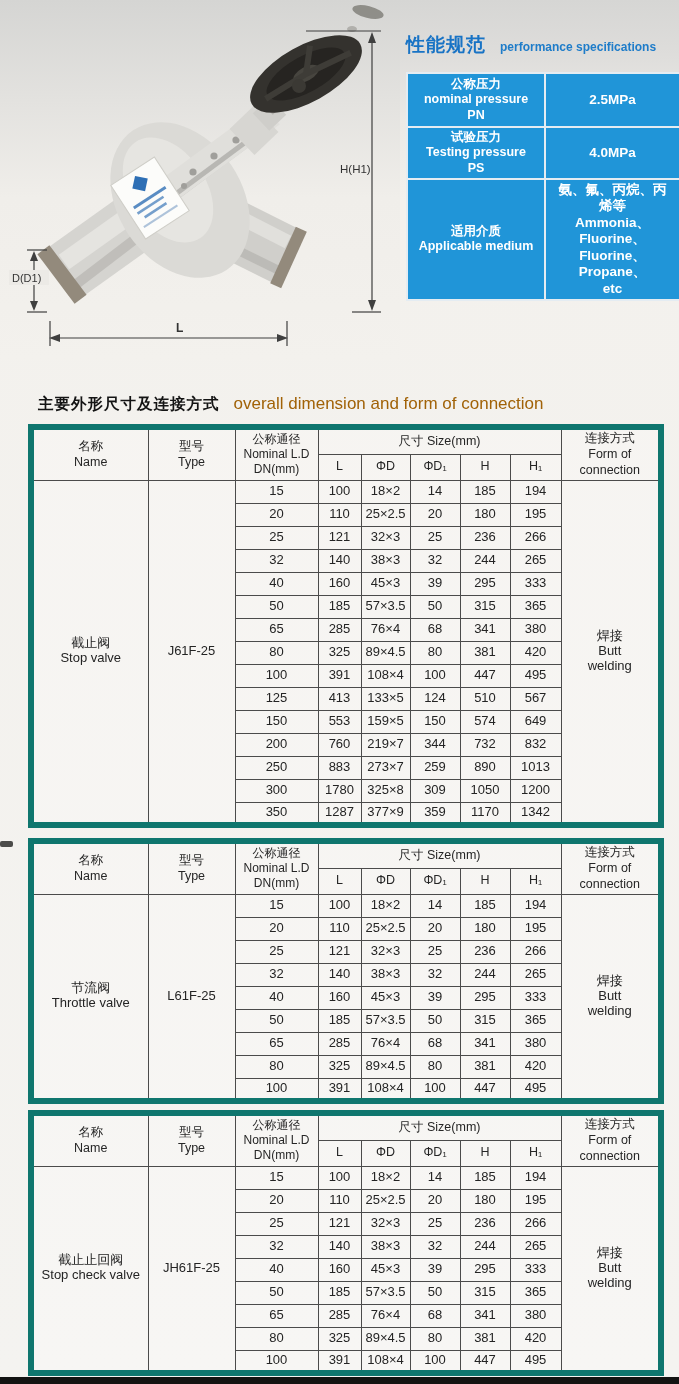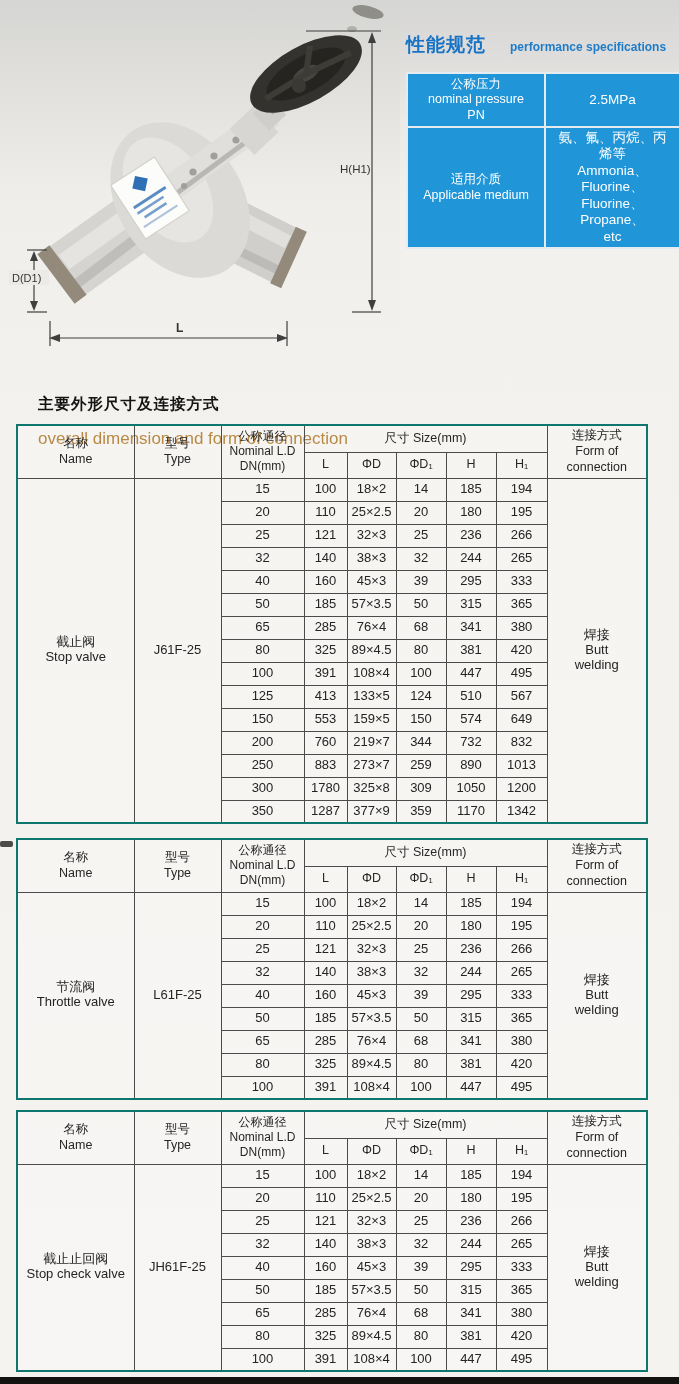--- a/index.html
+++ b/index.html
@@ -11,49 +11,49 @@
   }
   .page-bg{
     position:absolute;inset:0;
     background:linear-gradient(180deg,#d6d6d4 0px,#dedddb 55px,#eceae6 120px,#f3f1ed 200px,#f4f3f0 100%);
   }
   
   .photo{position:absolute;left:0;top:0;width:400px;height:360px;}
   
   .perf-title{
     position:absolute;left:406px;top:32px;width:273px;
-    display:flex;align-items:baseline;gap:24px;white-space:nowrap;
+    display:flex;align-items:baseline;gap:14px;white-space:nowrap;
   }
   .perf-title .zh{font-size:19px;font-weight:700;color:#1873c5;letter-spacing:1px;}
   .perf-title .en{font-size:12px;font-weight:700;color:#1e7cc9;}
   table.perf{
     position:absolute;left:406px;top:72px;width:273px;
     border-collapse:collapse;table-layout:fixed;
     border:2px solid #e4ecf2;
   }
   table.perf td{
     background:#2095d8;color:#ffffff;border:2px solid #e4ecf2;
     text-align:center;vertical-align:middle;
-    font-size:12.5px;font-weight:400;line-height:1.22;
+    font-size:12.5px;font-weight:700;line-height:1.22;
     white-space:pre-line;padding:2px 9px;
   }
   table.perf td.val{font-size:13.5px;}
   table.perf tr.r1{height:54px;} table.perf tr.r2{height:50px;}
   table.perf tr.r3{height:72px;} table.perf tr.r4{height:46px;}
   
   .section-title{
-    position:absolute;left:38px;top:394px;display:flex;align-items:baseline;gap:14px;white-space:nowrap;flex-direction:column;
+    position:absolute;left:38px;top:394px;display:flex;align-items:baseline;gap:14px;white-space:nowrap;
   }
   .section-title .zh{font-size:15.5px;font-weight:700;color:#141414;letter-spacing:1px;}
   .section-title .en{font-size:17px;color:#a16207;}
   
   table.dim{
-    position:absolute;left:16px;width:630px;
+    position:absolute;left:28px;width:630px;
     border-collapse:collapse;table-layout:fixed;
-    border:2px solid #0f766e;background:rgba(255,255,255,0.25);
+    border:6px solid #0f766e;background:rgba(255,255,255,0.25);
   }
   table.dim th,table.dim td{border:1px solid #4b4b4b;vertical-align:middle;}
   table.dim th{
     font-weight:400;font-size:12.5px;color:#262626;text-align:center;
     line-height:1.25;padding:1px 1px;
   }
   table.dim th.sm{font-size:12px;}
   table.dim thead tr.h1{height:27px;}
   table.dim thead tr.h2{height:26px;}
   table.dim tbody tr{height:23px;}
@@ -169,20 +169,26 @@
   <colgroup>
       <col style="width:138px">
       <col style="width:135px">
     </colgroup>
   <tbody>
     <tr class="r1">
       <td>公称压力
 nominal pressure
 PN</td>
       <td class="val">2.5MPa</td>
+    </tr>
+    <tr class="r2">
+      <td>试验压力
+Testing pressure
+PS</td>
+      <td class="val">4.0MPa</td>
     </tr>
     <tr class="r3">
       <td>适用介质
 Applicable medium</td>
       <td class="val">氨、氟、丙烷、丙烯等
 Ammonia、Fluorine、
 Fluorine、Propane、
 etc</td>
     </tr>
   </tbody>

